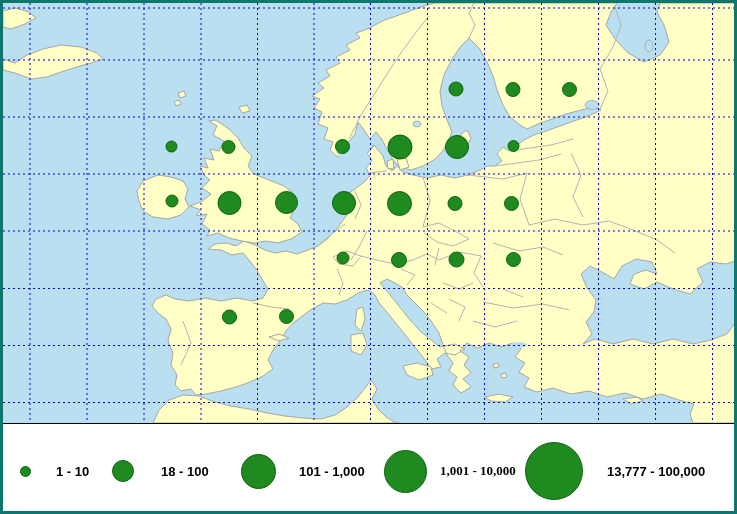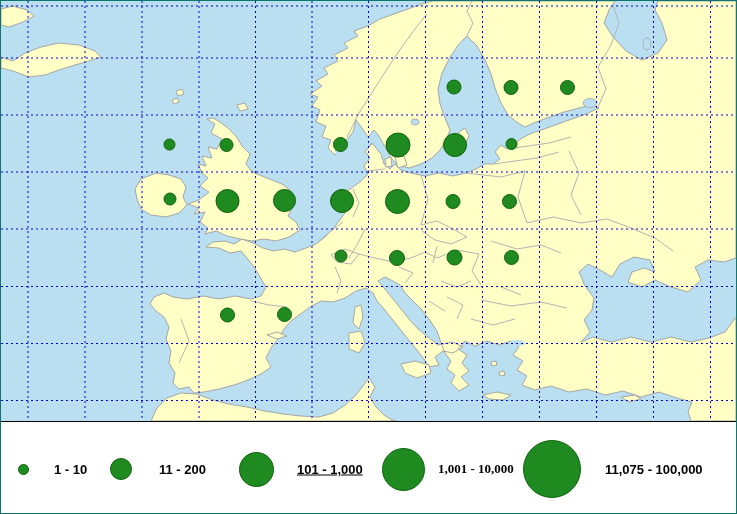--- a/index.html
+++ b/index.html
@@ -1,18 +1,18 @@
 <!DOCTYPE html>
 <html><head>
 <meta charset="utf-8">
 <style>
   html,body{margin:0;padding:0;background:#fff;}
   .screenshot{
     position:relative;width:737px;height:514px;box-sizing:border-box;
-    border:1px solid #0f766e;font-family:"Liberation Sans",sans-serif;
+    border:3px solid #0f766e;font-family:"Liberation Sans",sans-serif;
     overflow:hidden;background:#fff;
   }
   .map-area{position:relative;width:735px;height:420px;overflow:hidden;}
   .map-area svg{display:block;}
   .legend{
     position:relative;width:735px;height:92px;background:#fff;
     border-top:1px solid #000;
   }
   .legend-circle{
     position:absolute;border-radius:50%;
@@ -229,22 +229,22 @@
           <circle cx="226.5" cy="314" r="7" fill="#1F8A1F" stroke="#0E640E" stroke-width="1"></circle>
           <circle cx="283.5" cy="313.5" r="7" fill="#1F8A1F" stroke="#0E640E" stroke-width="1"></circle>
         </g>
     </svg>
   </div>
 
   <div class="legend" id="legend">
       <div class="legend-circle" style="left: 16.5px; top: 41.5px; width: 11px; height: 11px; background: rgb(31, 138, 31); border: 1px solid rgb(14, 100, 14);"></div>
       <span class="legend-label" style="left: 53px; top: 47px;">1 - 10</span>
       <div class="legend-circle" style="left: 109px; top: 36px; width: 22px; height: 22px; background: rgb(31, 138, 31); border: 1px solid rgb(14, 100, 14);"></div>
-      <span class="legend-label" style="left: 158px; top: 47px;">11 - 200</span>
+      <span class="legend-label" style="left: 158px; top: 47px;">18 - 100</span>
       <div class="legend-circle" style="left: 237.5px; top: 29.5px; width: 35px; height: 35px; background: rgb(31, 138, 31); border: 1px solid rgb(14, 100, 14);"></div>
-      <span class="legend-label" style="left: 296px; top: 47px; text-decoration: underline;">101 - 1,000</span>
+      <span class="legend-label" style="left: 296px; top: 47px;">101 - 1,000</span>
       <div class="legend-circle" style="left: 380.5px; top: 25.5px; width: 43px; height: 43px; background: rgb(31, 138, 31); border: 1px solid rgb(14, 100, 14);"></div>
       <span class="legend-label" style="left: 437px; top: 47px; font-family: Liberation Serif, serif;">1,001 - 10,000</span>
       <div class="legend-circle" style="left: 522px; top: 18px; width: 58px; height: 58px; background: rgb(31, 138, 31); border: 1px solid rgb(14, 100, 14);"></div>
-      <span class="legend-label" style="left: 604px; top: 47px;">11,075 - 100,000</span>
+      <span class="legend-label" style="left: 604px; top: 47px;">13,777 - 100,000</span>
     </div>
 
 </div>
 
 </body></html>

